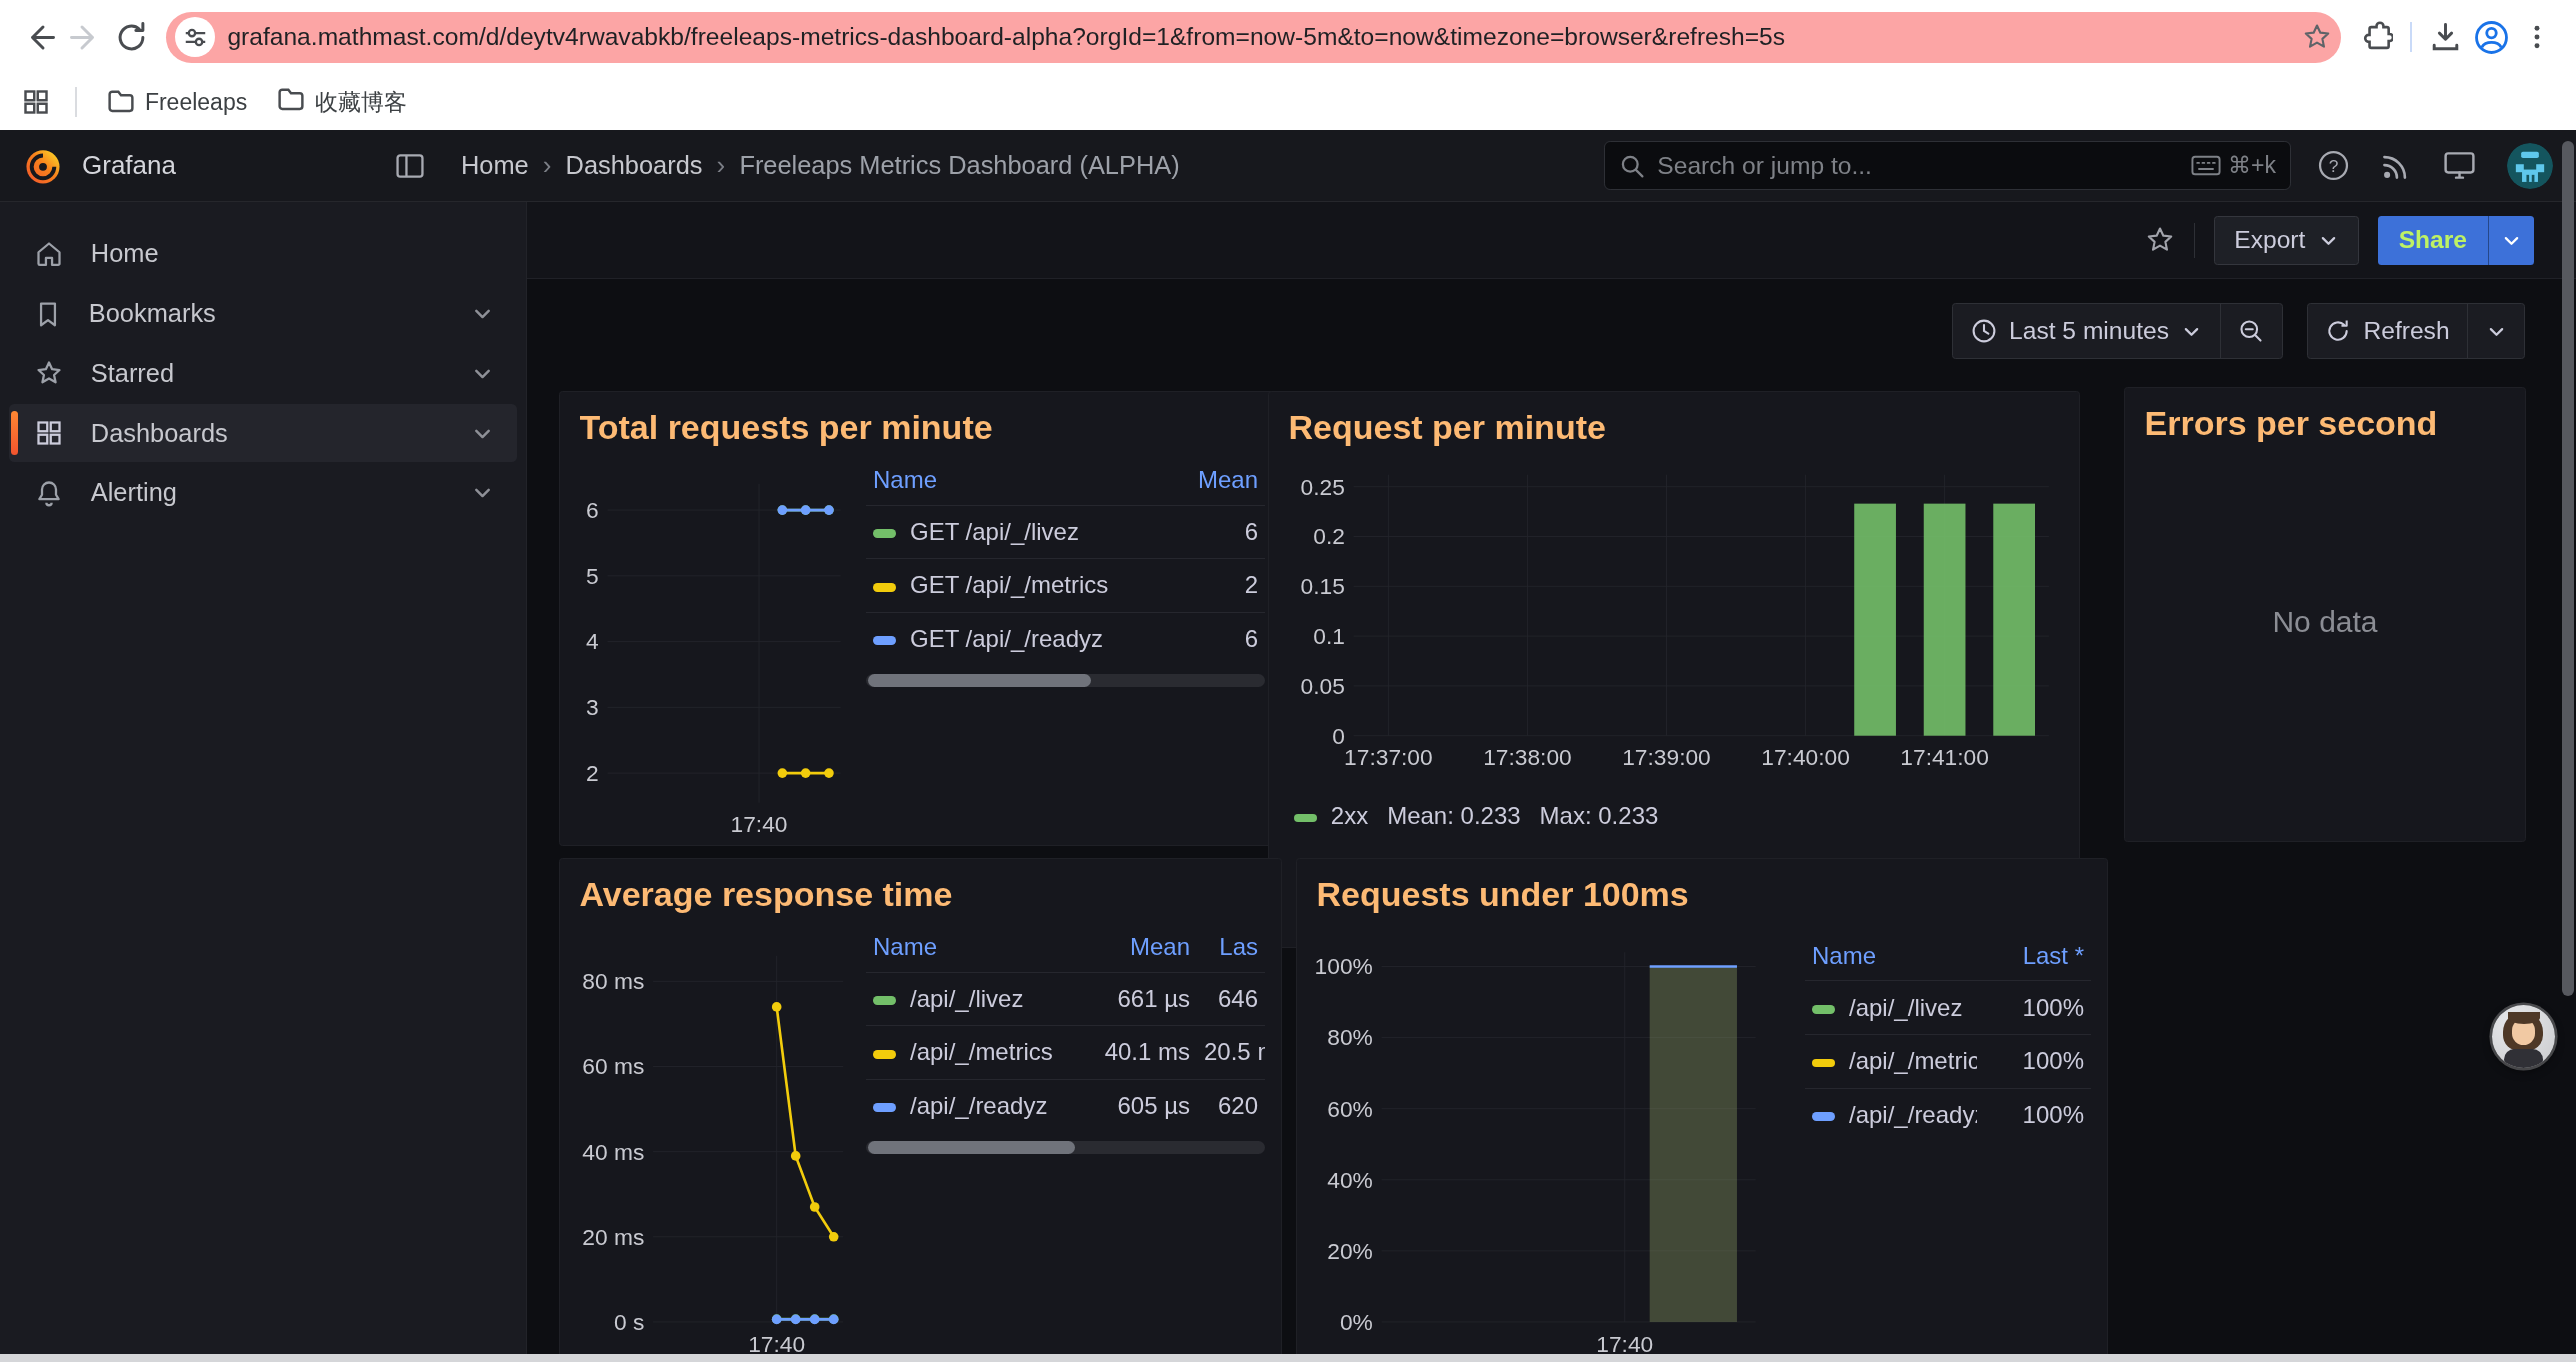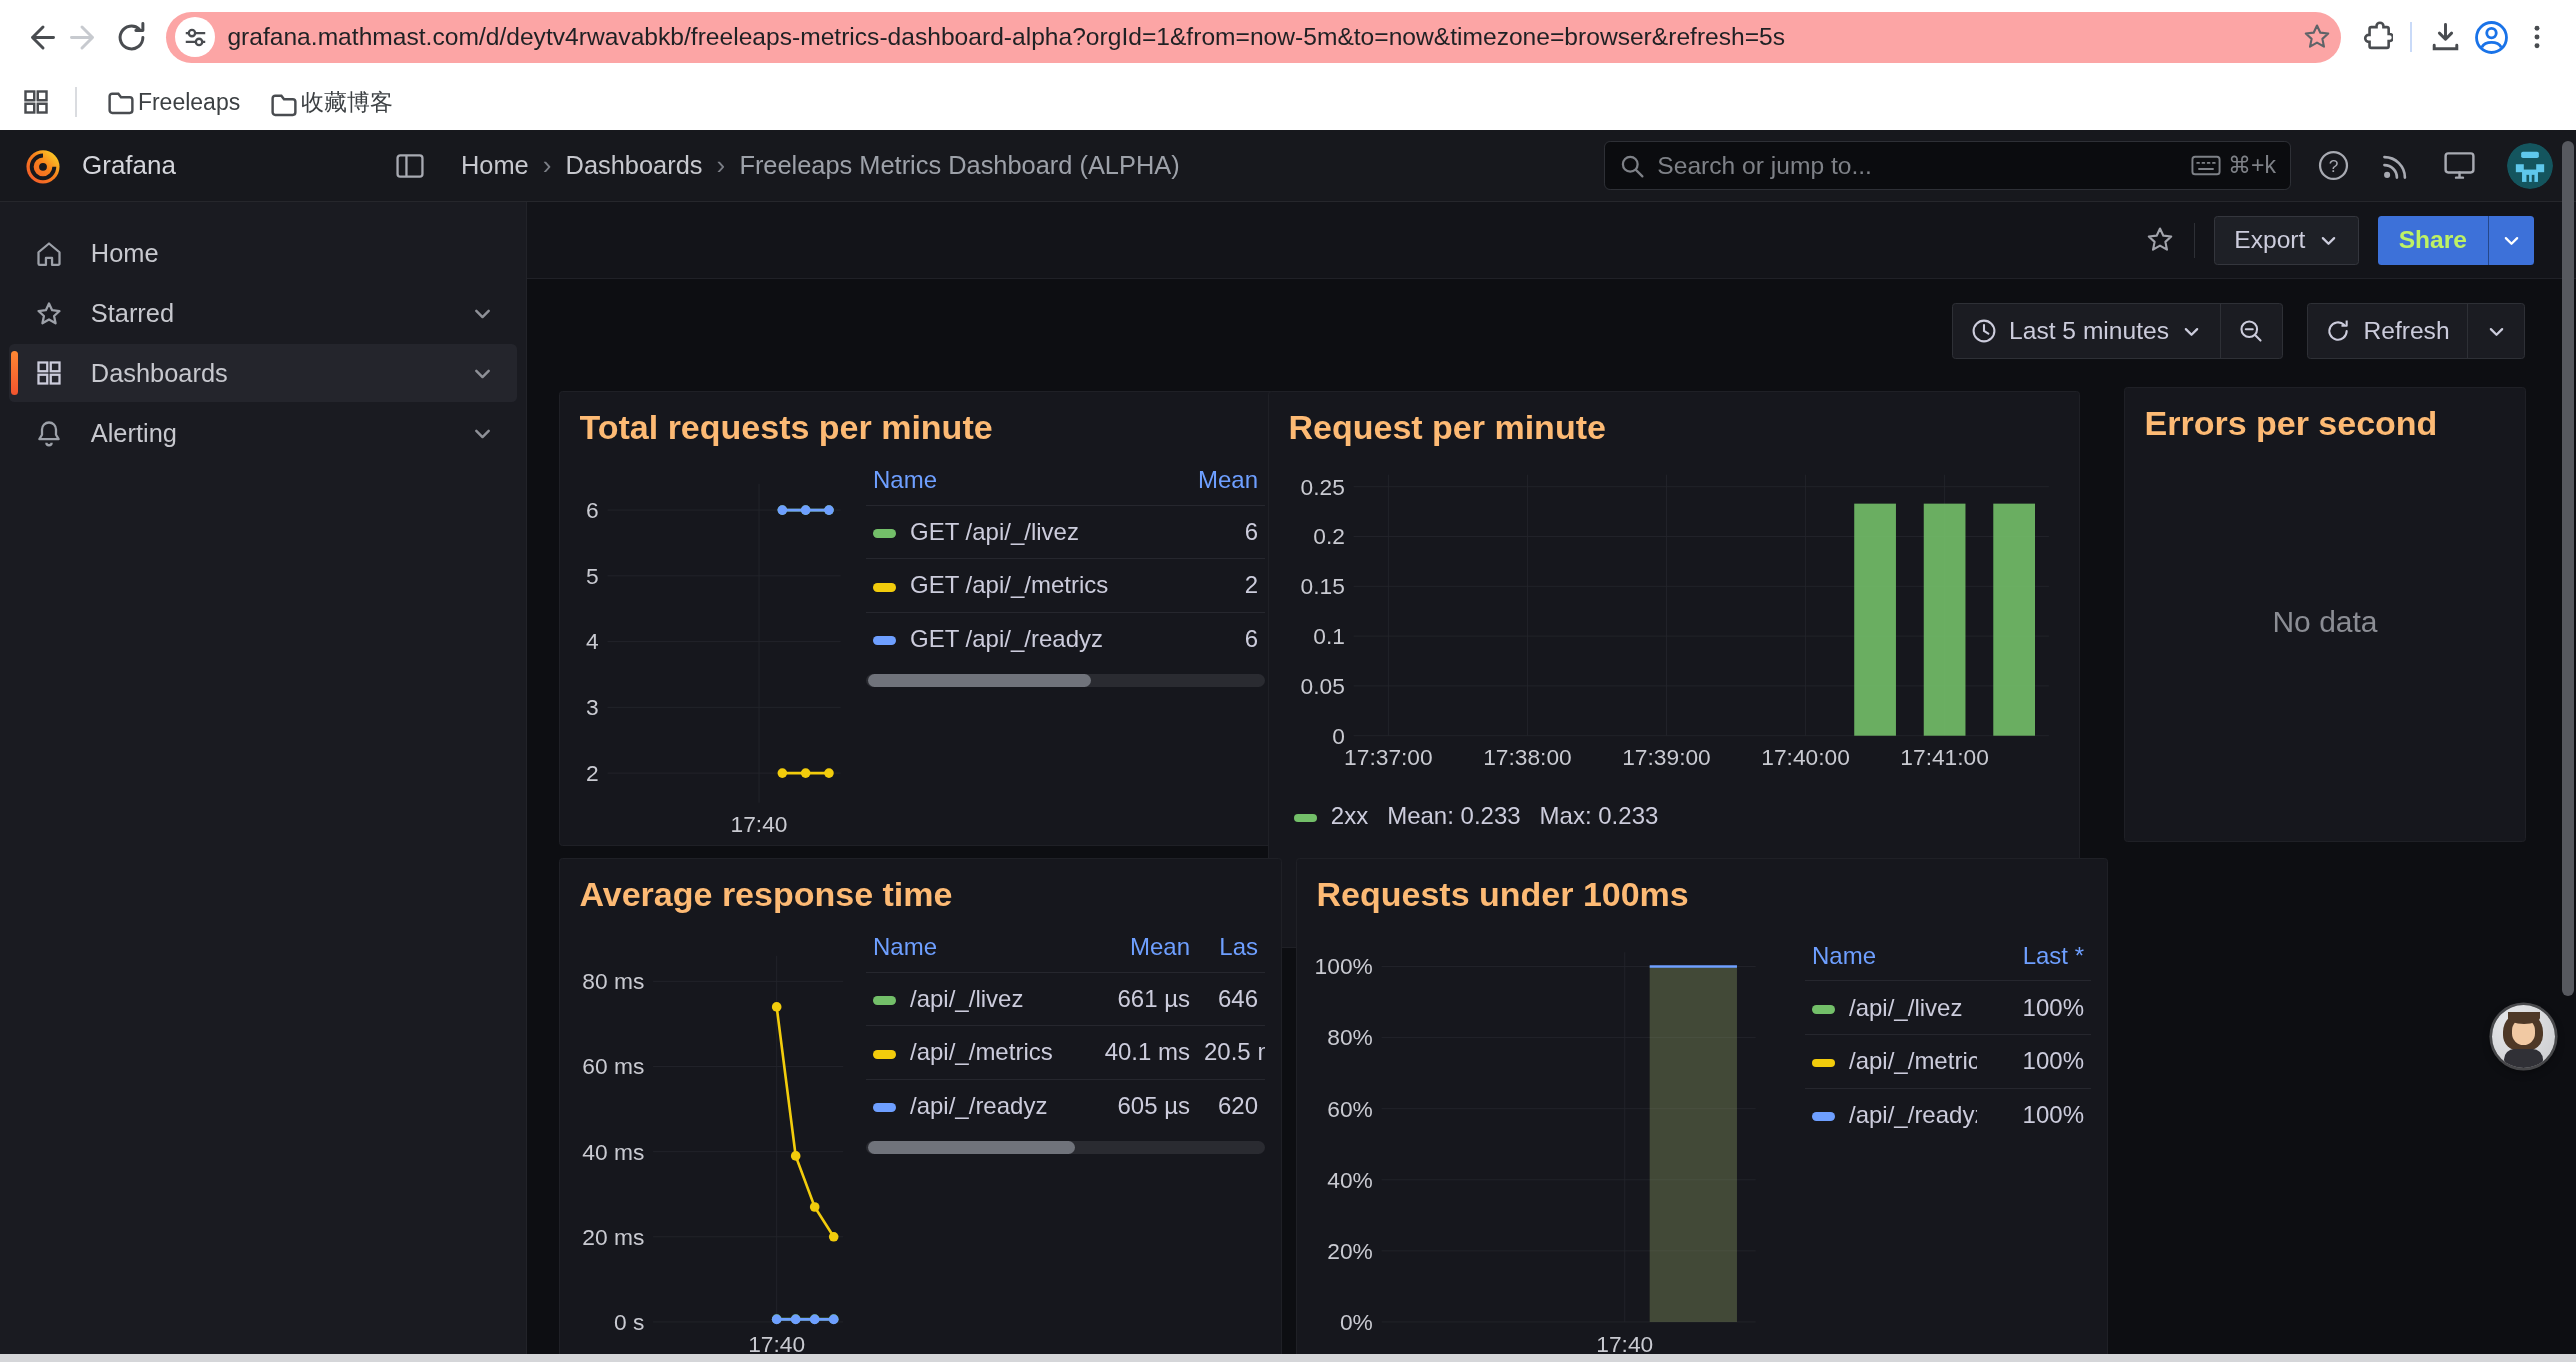--- a/index.html
+++ b/index.html
@@ -7,21 +7,21 @@
   body{font-family:"Liberation Sans",sans-serif;background:#fff;position:relative}
   svg{display:block}
   
   .btoolbar{height:74px;background:#fff;display:flex;align-items:center;padding:0 16px;position:relative}
   .bicon{width:46px;height:46px;display:flex;align-items:center;justify-content:center;border-radius:50%;flex:0 0 auto}
   .omnibox{flex:1;height:51px;background:#fca5a5;border-radius:25.4px;display:flex;align-items:center;margin:0 12.3px;padding:0 8.8px;min-width:0}
   .site-chip{width:40px;height:40px;border-radius:50%;background:#fff;display:flex;align-items:center;justify-content:center;margin-right:12.3px;flex:0 0 auto}
   .url{font-size:24.6px;color:#1f2124;white-space:nowrap;overflow:hidden;flex:1}
   .bbar{height:56px;background:#fff;display:flex;align-items:center;padding:0 16px;gap:8.8px}
   .bdivider{width:1.8px;height:30px;background:#DADCE0;margin:0 10.5px}
-  .bm{display:flex;align-items:flex-end;gap:3px;padding:5.3px 10.5px;border-radius:7px}
+  .bm{display:flex;align-items:flex-start;gap:10px;padding:5.3px 10.5px;border-radius:7px}
   .bm span{font-size:23px;color:#3c4043}
   
   .grafana{position:absolute;left:0;top:130px;right:0;bottom:0;background:#0D0E12;color:#C7C8CE}
   .gheader{position:absolute;left:0;top:0;right:0;height:72px;background:#17181D;border-bottom:0.9px solid #26272C;display:flex;align-items:center;padding:0 23px}
   .brand{display:flex;align-items:center;gap:19px;width:438px}
   .brand .name{font-size:26px;color:#D5D6DC;font-weight:500}
   .toggle{margin-left:auto;margin-right:35px}
   .crumbs{display:flex;align-items:center;gap:12.3px;font-size:25.4px;white-space:nowrap}
   .crumbs .sep{color:#7B7E86;font-size:26px;padding:0 1.8px}
   .crumbs .cur{color:#9DA1A9}
@@ -227,20 +227,29 @@
   </div>
 
   <div class="sidebar">
     <div class="sitem">
       <svg width="28" height="28" viewBox="0 0 32 32">
           <path d="M4 14 L16 4 L28 14 V27 a1.5 1.5 0 0 1 -1.5 1.5 h-7 v-8 h-7 v8 h-7 A1.5 1.5 0 0 1 4 27 z" fill="none" stroke="#9DA1A9" stroke-width="2.6" stroke-linejoin="round"></path>
         </svg>
       <span class="lbl">Home</span>
     </div>
     <div class="sitem">
+      <svg width="26" height="28" viewBox="0 0 30 32">
+          <path d="M7 4 h16 v25 l-8-6 -8 6 z" fill="none" stroke="#9DA1A9" stroke-width="2.6" stroke-linejoin="round"></path>
+        </svg>
+      <span class="lbl">Bookmarks</span>
+      <svg width="23" height="23" viewBox="0 0 26 26">
+          <path d="M6 10 l7 7 7-7" fill="none" stroke="#8E9097" stroke-width="2.8" stroke-linecap="round" stroke-linejoin="round"></path>
+        </svg>
+    </div>
+    <div class="sitem">
       <svg width="28" height="28" viewBox="0 0 32 32">
           <path d="M16 4 l3.6 7.6 8.4 1 -6.2 5.7 1.7 8.3 -7.5-4.3 -7.5 4.3 1.7-8.3 -6.2-5.7 8.4-1 z" fill="none" stroke="#9DA1A9" stroke-width="2.6" stroke-linejoin="round"></path>
         </svg>
       <span class="lbl">Starred</span>
       <svg width="23" height="23" viewBox="0 0 26 26">
           <path d="M6 10 l7 7 7-7" fill="none" stroke="#8E9097" stroke-width="2.8" stroke-linecap="round" stroke-linejoin="round"></path>
         </svg>
     </div>
     <div class="sitem active">
       <svg width="28" height="28" viewBox="0 0 32 32">

